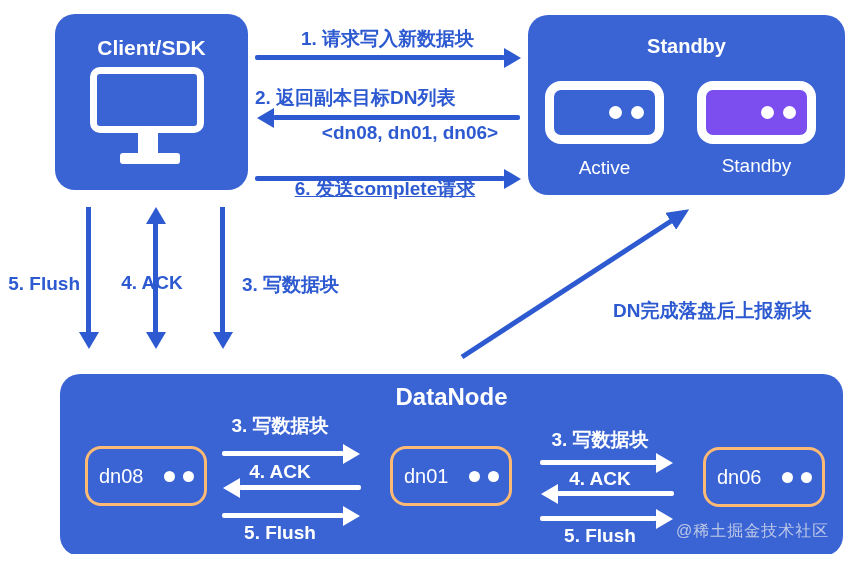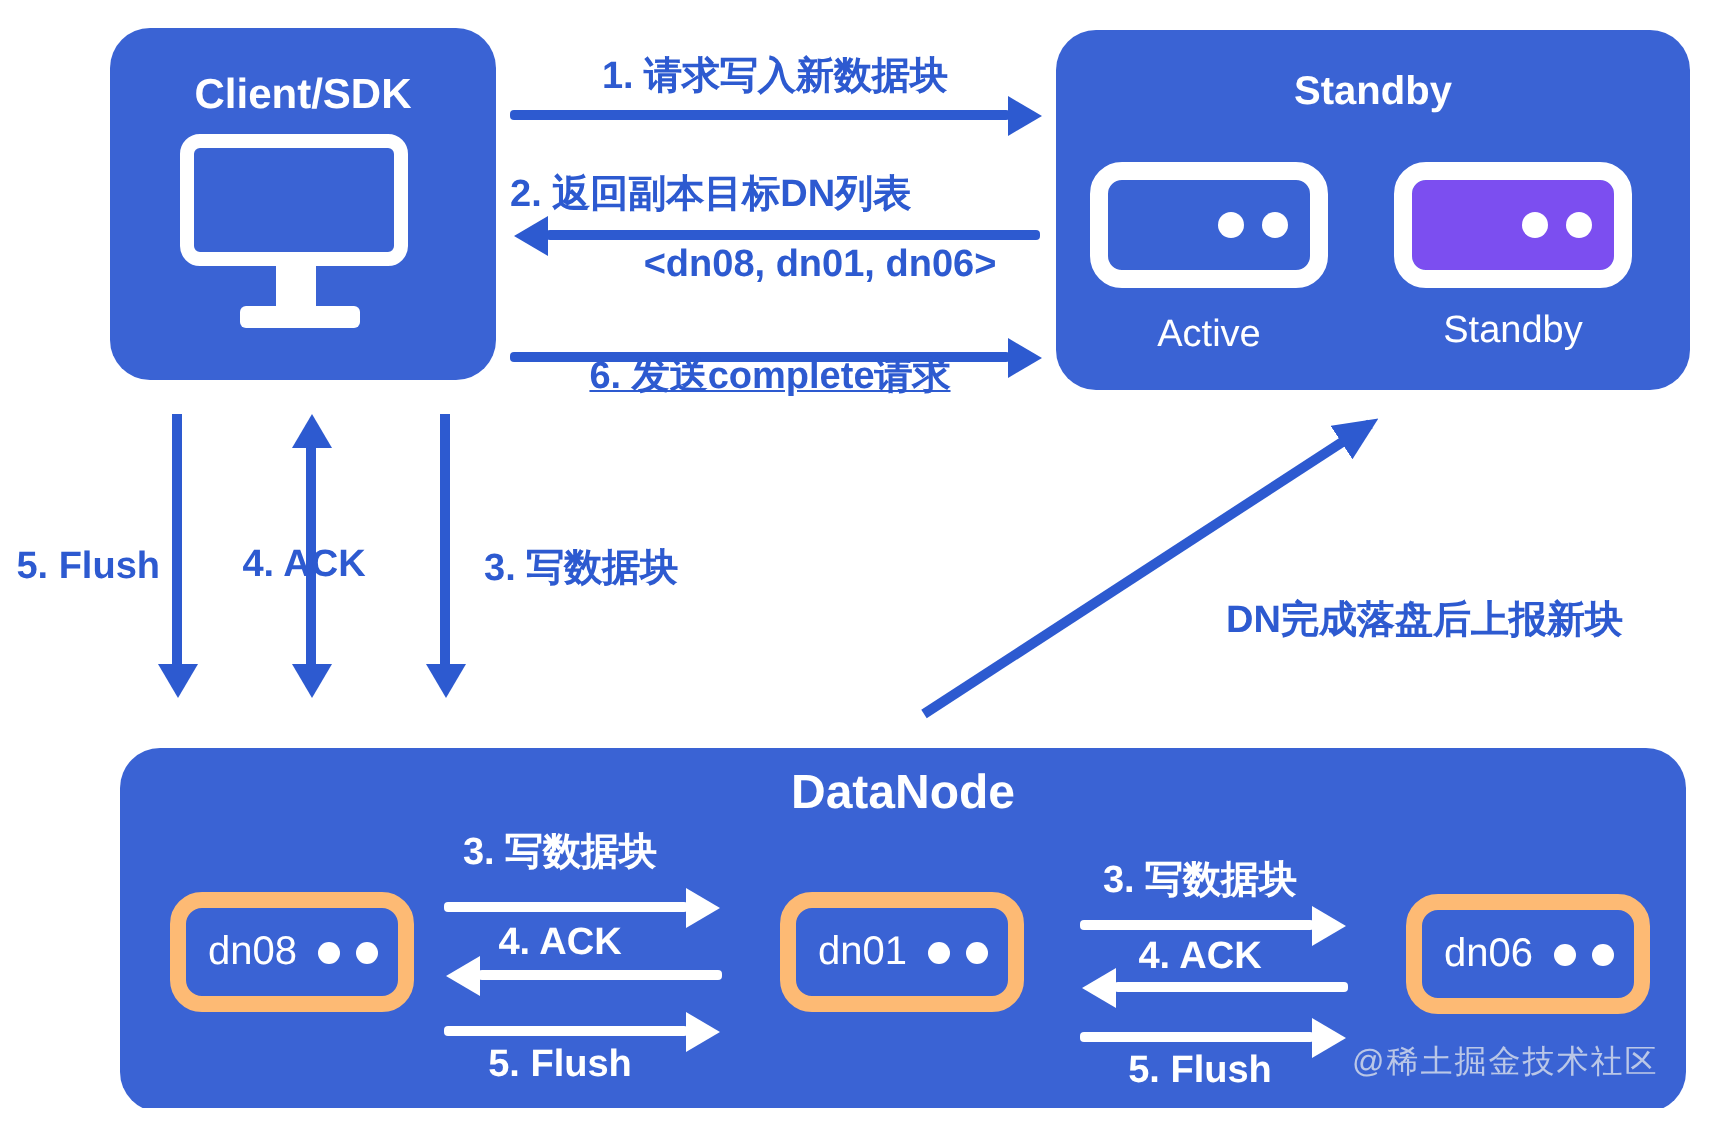--- a/index.html
+++ b/index.html
@@ -46,21 +46,21 @@
   .va{position:absolute;width:5px;background:var(--c);--c:var(--accent);z-index:1;}
   .va-down::after{content:"";position:absolute;bottom:-16px;left:50%;transform:translateX(-50%);width:0;height:0;
     border-left:10px solid transparent;border-right:10px solid transparent;border-top:17px solid var(--c);}
   .va-up::before{content:"";position:absolute;top:-16px;left:50%;transform:translateX(-50%);width:0;height:0;
     border-left:10px solid transparent;border-right:10px solid transparent;border-bottom:17px solid var(--c);}
 
   .diag-svg{position:absolute;left:430px;top:195px;width:290px;height:175px;z-index:1;}
 
   
   .datanode{left:60px;top:374px;width:783px;height:182px;}
-  .dn-node{position:absolute;width:122px;height:60px;border:8px solid #fdba74;border-radius:16px;display:flex;align-items:center;padding:0 8px 0 5px;}
+  .dn-node{position:absolute;width:122px;height:60px;border:3px solid #fdba74;border-radius:16px;display:flex;align-items:center;padding:0 8px 0 5px;}
   .dn-node .dn-label{color:#fff;font-size:20px;font-weight:500;margin-left:6px;}
   .dn-node .dn-dots{margin-left:auto;display:flex;gap:8px;align-items:center;padding-right:2px;}
   .dn-node .dn-dots i{width:11px;height:11px;border-radius:50%;background:#fff;display:block;}
   .wlbl{position:absolute;color:#fff;font-size:19px;font-weight:600;text-align:center;white-space:nowrap;z-index:3;}
 
   .watermark{position:absolute;left:676px;top:521px;font-size:16px;letter-spacing:1px;
     color:rgba(223,227,236,0.78);z-index:5;white-space:nowrap;}
 </style>
 </head>
 <body>

